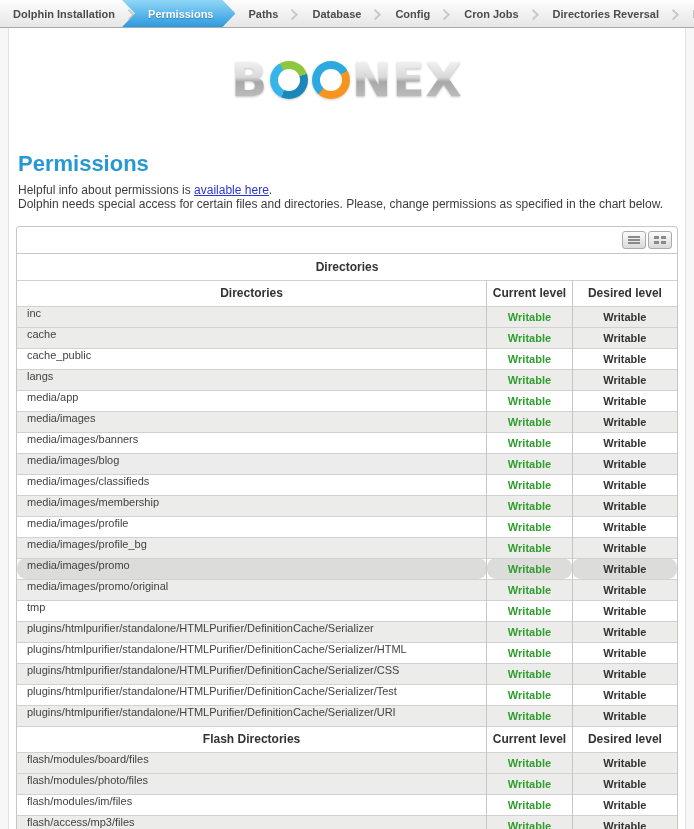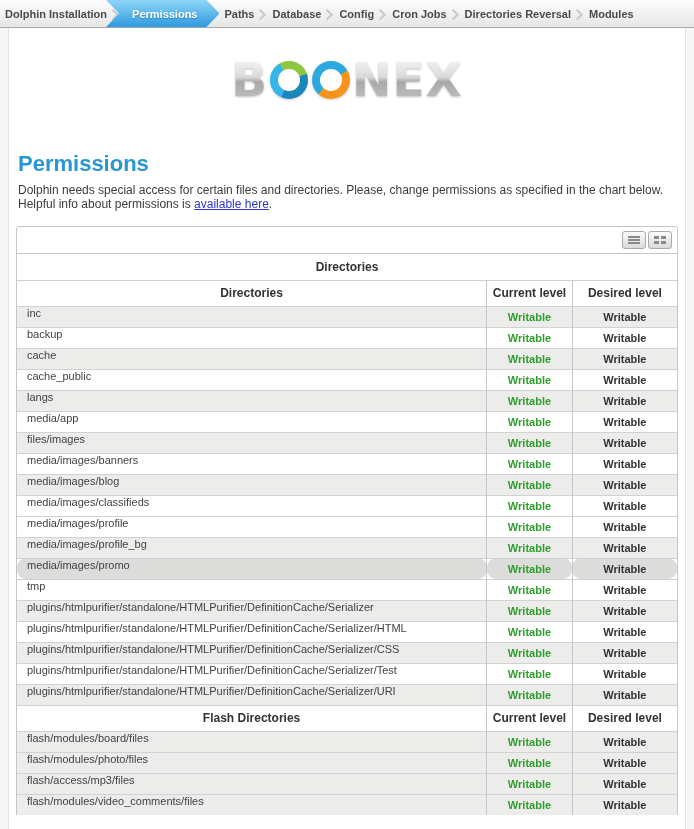--- a/index.html
+++ b/index.html
@@ -14,21 +14,21 @@
   .stepnav {
     height: 28px;
     background: linear-gradient(to bottom, #fdfdfd, #e6e6e6);
     border-bottom: 1px solid #a9a9a9;
     display: flex;
     align-items: stretch;
     white-space: nowrap;
   }
   .step {
     display: flex; align-items: center;
-    padding: 0 5px;
+    padding: 0 13px;
     font-size: 11px; font-weight: bold; color: #4b4b4b;
     cursor: pointer;
   }
   .step-sep {
     width: 8px; height: 8px; align-self: center;
     border-top: 2px solid #c9c9c9; border-right: 2px solid #c9c9c9;
     transform: rotate(45deg) translateY(1px);
     margin: 0 2px 0 -2px;
     flex: 0 0 auto;
   }
@@ -154,22 +154,22 @@
       <span class="logo-letters">B</span>
       <span class="logo-ring ring-green-blue"></span>
       <span class="logo-ring ring-blue-orange"></span>
       <span class="logo-letters">NEX</span>
     </span>
   </div>
 
   <h1 class="page-title">Permissions</h1>
 
   <div class="desc">
+    <div><span>Helpful info about permissions is </span><a>available here</a><span>.</span></div>
     <div>Dolphin needs special access for certain files and directories. Please, change permissions as specified in the chart below.</div>
-    <div><span>Helpful info about permissions is </span><a>available here</a><span>.</span></div>
   </div>
 
   <div class="table-box">
     <div class="toolbar">
       <span class="view-btn">
           <span class="glyph-list"></span>
         </span>
       <span class="view-btn">
           <span class="glyph-grid"></span>
         </span>
@@ -182,25 +182,20 @@
           <tr>
             <th class="colhead">Directories</th>
             <th class="colhead">Current level</th>
             <th class="colhead">Desired level</th>
           </tr>
           <tr class="odd">
             <td class="path">inc</td>
             <td class="level level-current">Writable</td>
             <td class="level level-desired">Writable</td>
           </tr>
-          <tr class="even">
-            <td class="path">backup</td>
-            <td class="level level-current">Writable</td>
-            <td class="level level-desired">Writable</td>
-          </tr>
           <tr class="odd">
             <td class="path">cache</td>
             <td class="level level-current">Writable</td>
             <td class="level level-desired">Writable</td>
           </tr>
           <tr class="even">
             <td class="path">cache_public</td>
             <td class="level level-current">Writable</td>
             <td class="level level-desired">Writable</td>
           </tr>
@@ -208,51 +203,61 @@
             <td class="path">langs</td>
             <td class="level level-current">Writable</td>
             <td class="level level-desired">Writable</td>
           </tr>
           <tr class="even">
             <td class="path">media/app</td>
             <td class="level level-current">Writable</td>
             <td class="level level-desired">Writable</td>
           </tr>
           <tr class="odd">
-            <td class="path">files/images</td>
+            <td class="path">media/images</td>
             <td class="level level-current">Writable</td>
             <td class="level level-desired">Writable</td>
           </tr>
           <tr class="even">
             <td class="path">media/images/banners</td>
             <td class="level level-current">Writable</td>
             <td class="level level-desired">Writable</td>
           </tr>
           <tr class="odd">
             <td class="path">media/images/blog</td>
             <td class="level level-current">Writable</td>
             <td class="level level-desired">Writable</td>
           </tr>
           <tr class="even">
             <td class="path">media/images/classifieds</td>
+            <td class="level level-current">Writable</td>
+            <td class="level level-desired">Writable</td>
+          </tr>
+          <tr class="odd">
+            <td class="path">media/images/membership</td>
             <td class="level level-current">Writable</td>
             <td class="level level-desired">Writable</td>
           </tr>
           <tr class="even">
             <td class="path">media/images/profile</td>
             <td class="level level-current">Writable</td>
             <td class="level level-desired">Writable</td>
           </tr>
           <tr class="odd">
             <td class="path">media/images/profile_bg</td>
             <td class="level level-current">Writable</td>
             <td class="level level-desired">Writable</td>
           </tr>
           <tr class="even hl">
             <td class="path">media/images/promo</td>
+            <td class="level level-current">Writable</td>
+            <td class="level level-desired">Writable</td>
+          </tr>
+          <tr class="odd">
+            <td class="path">media/images/promo/original</td>
             <td class="level level-current">Writable</td>
             <td class="level level-desired">Writable</td>
           </tr>
           <tr class="even">
             <td class="path">tmp</td>
             <td class="level level-current">Writable</td>
             <td class="level level-desired">Writable</td>
           </tr>
           <tr class="odd">
             <td class="path">plugins/htmlpurifier/standalone/HTMLPurifier/DefinitionCache/Serializer</td>
@@ -287,20 +292,25 @@
           <tr class="odd">
             <td class="path">flash/modules/board/files</td>
             <td class="level level-current">Writable</td>
             <td class="level level-desired">Writable</td>
           </tr>
           <tr class="odd">
             <td class="path">flash/modules/photo/files</td>
             <td class="level level-current">Writable</td>
             <td class="level level-desired">Writable</td>
           </tr>
+          <tr class="even">
+            <td class="path">flash/modules/im/files</td>
+            <td class="level level-current">Writable</td>
+            <td class="level level-desired">Writable</td>
+          </tr>
           <tr class="odd">
             <td class="path">flash/access/mp3/files</td>
             <td class="level level-current">Writable</td>
             <td class="level level-desired">Writable</td>
           </tr>
           <tr class="odd">
             <td class="path">flash/modules/video_comments/files</td>
             <td class="level level-current">Writable</td>
             <td class="level level-desired">Writable</td>
           </tr>

